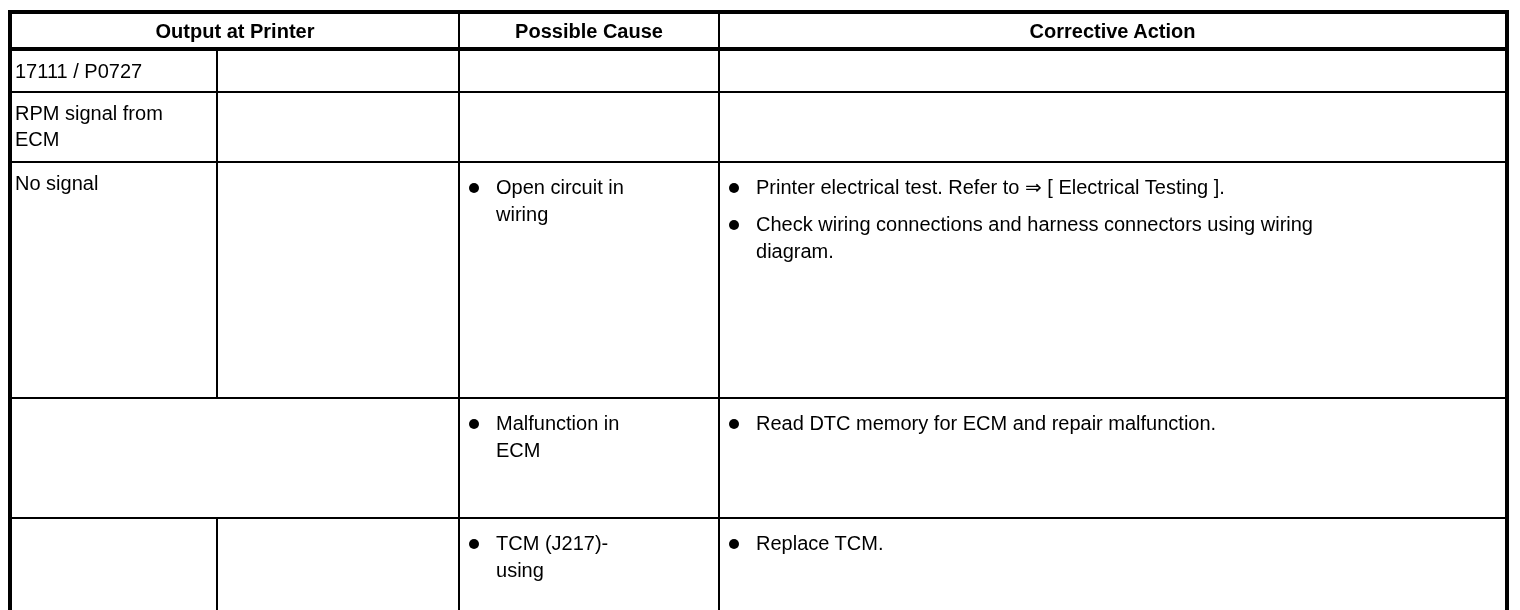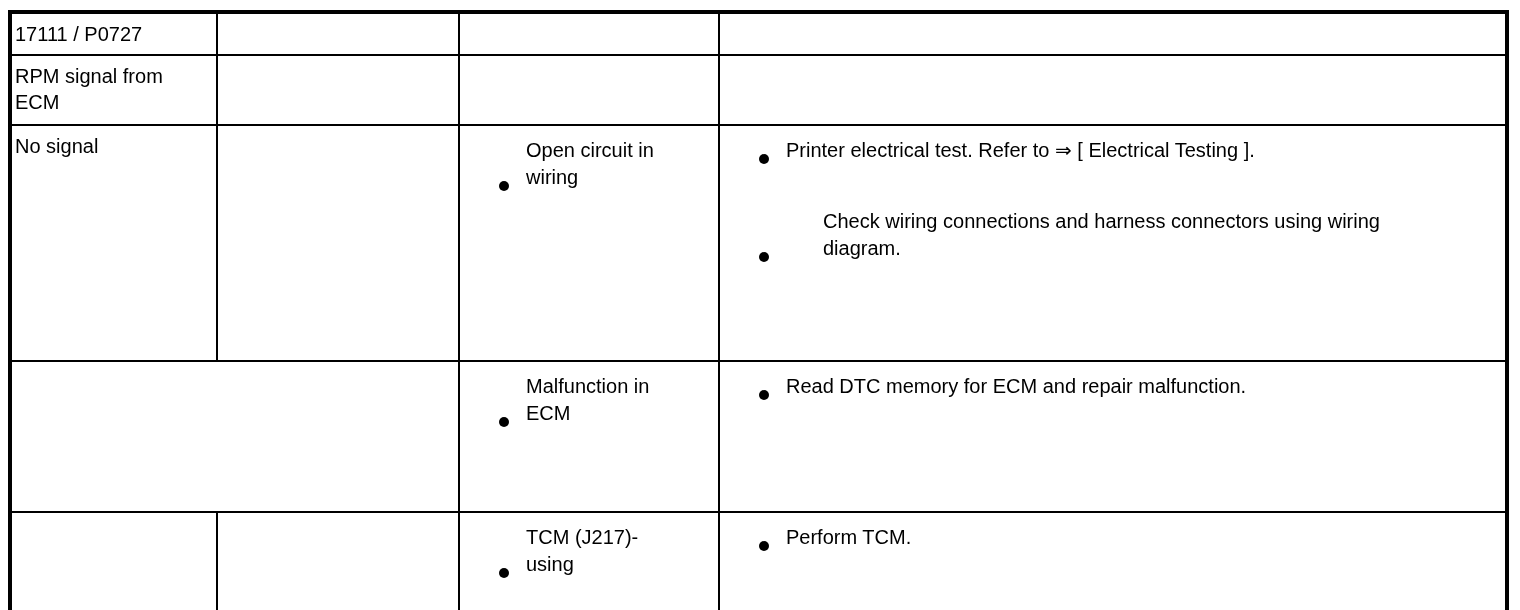--- a/index.html
+++ b/index.html
@@ -44,26 +44,25 @@
   td.c1 {
     padding: 7px 8px 6px 3px;
     white-space: pre-line;
     line-height: 26px;
   }
   td.bullets {
     padding: 11px 8px 10px 0;
   }
   .bullet-item {
     display: flex;
-    align-items: flex-end;
-    padding-left: 39px;
+    align-items: flex-start;
+    padding-left: 9px;
   }
   .bullet-item + .bullet-item {
-    margin-top: 44px;
-    gap: 37px;
+    margin-top: 10px;
   }
   .dot {
     flex: 0 0 10px;
     width: 10px;
     height: 10px;
     border-radius: 50%;
     background: #000000;
     margin-top: 9px;
     margin-right: 17px;
   }
@@ -76,20 +75,25 @@
 
 <div class="page">
   <table class="dtc-table">
     <colgroup>
       <col style="width:207px">
       <col style="width:242px">
       <col style="width:260px">
       <col style="width:788px">
     </colgroup>
     <tbody>
+      <tr class="header-row" style="height:37px">
+        <td colspan="2">Output at Printer</td>
+        <td>Possible Cause</td>
+        <td>Corrective Action</td>
+      </tr>
 
       <tr style="height:43px">
         <td class="c1">17111 / P0727</td>
         <td></td>
         <td></td>
         <td></td>
       </tr>
 
       <tr style="height:70px">
         <td class="c1">RPM signal from
@@ -115,21 +119,21 @@
             <span class="btext">Printer electrical test. Refer to ⇒ [ Electrical Testing ].</span>
           </div>
           <div class="bullet-item">
             <span class="dot"></span>
             <span class="btext">Check wiring connections and harness connectors using wiring
 diagram.</span>
           </div>
         </td>
       </tr>
 
-      <tr style="height:151px">
+      <tr style="height:120px">
         <td colspan="2"></td>
         <td class="bullets">
           <div class="bullet-item">
             <span class="dot"></span>
             <span class="btext">Malfunction in
 ECM</span>
           </div>
         </td>
         <td class="bullets">
           <div class="bullet-item">
@@ -145,19 +149,19 @@
         <td class="bullets">
           <div class="bullet-item">
             <span class="dot"></span>
             <span class="btext">TCM (J217)-
 using</span>
           </div>
         </td>
         <td class="bullets">
           <div class="bullet-item">
             <span class="dot"></span>
-            <span class="btext">Perform TCM.</span>
+            <span class="btext">Replace TCM.</span>
           </div>
         </td>
       </tr>
     </tbody>
   </table>
 </div>
 
 </body></html>

